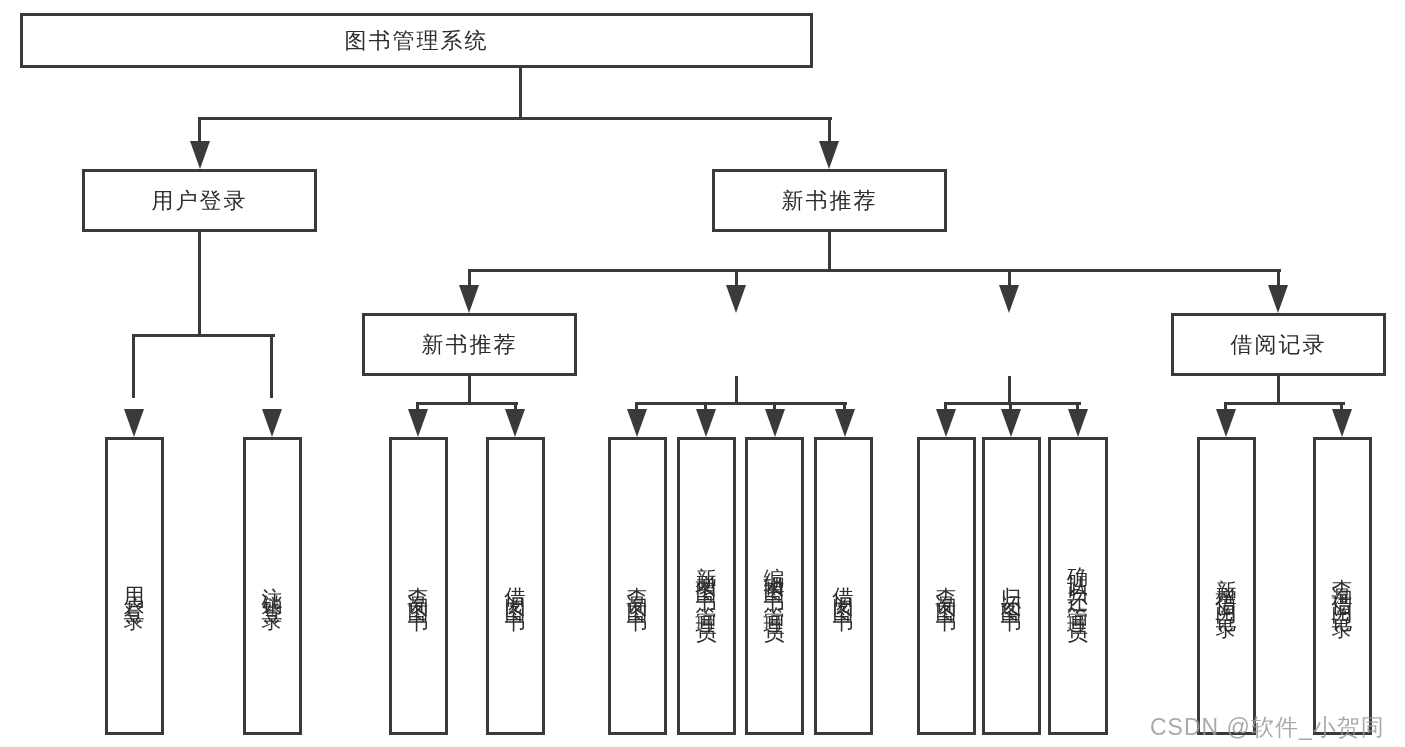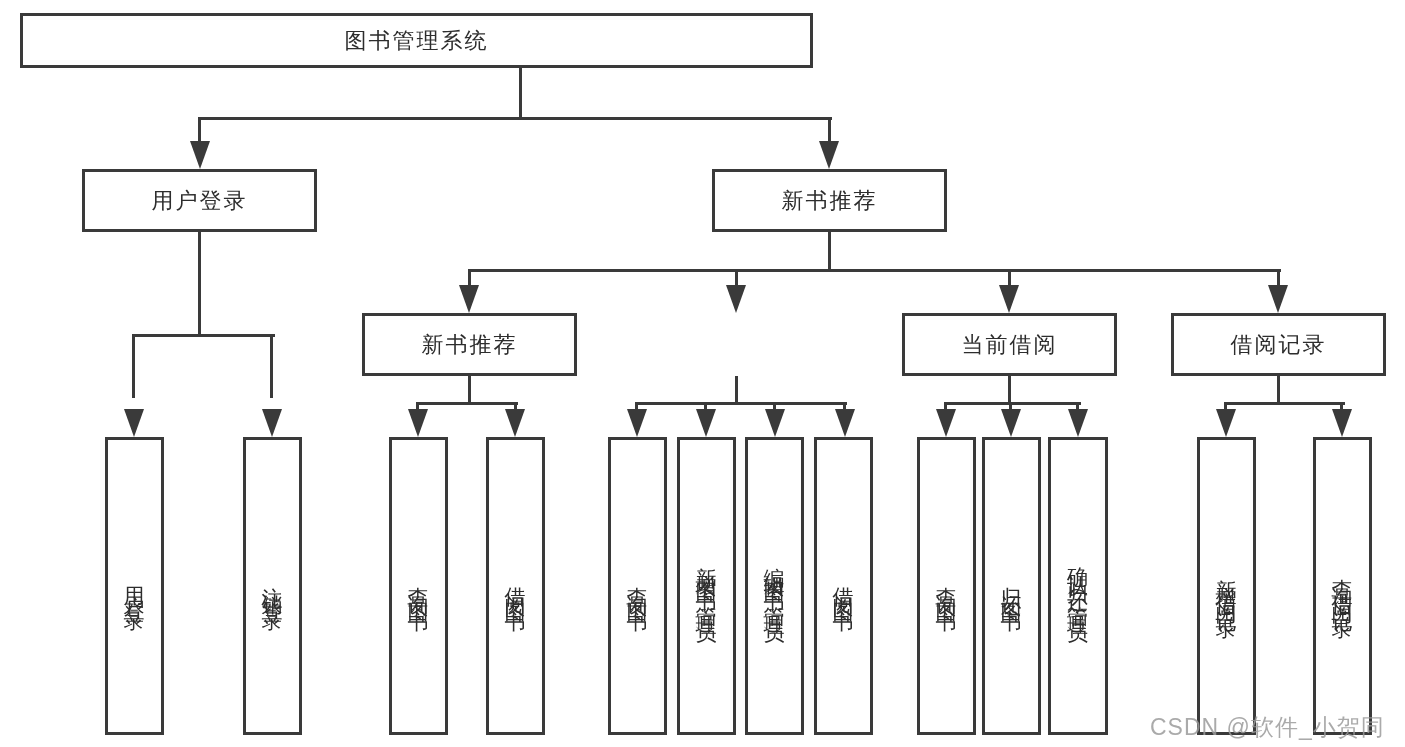--- a/index.html
+++ b/index.html
@@ -47,23 +47,20 @@
 
   <div class="hbox" style="left:712px; top:169px; width:235px; height:63px;">
     <span>新书推荐</span>
   </div>
 
   <div class="hbox" style="left:362px; top:313px; width:215px; height:63px;">
     <span>新书推荐</span>
   </div>
 
 
-  <div class="hbox" style="left:902px; top:313px; width:215px; height:63px;">
-    <span>当前借阅</span>
-  </div>
 
   <div class="hbox" style="left:1171px; top:313px; width:215px; height:63px;">
     <span>借阅记录</span>
   </div>
 
   <div class="vbox" style="left:105px;">
     <span>用户登录</span>
   </div>
   <div class="vbox" style="left:243px;">
     <span>注销登录</span>

